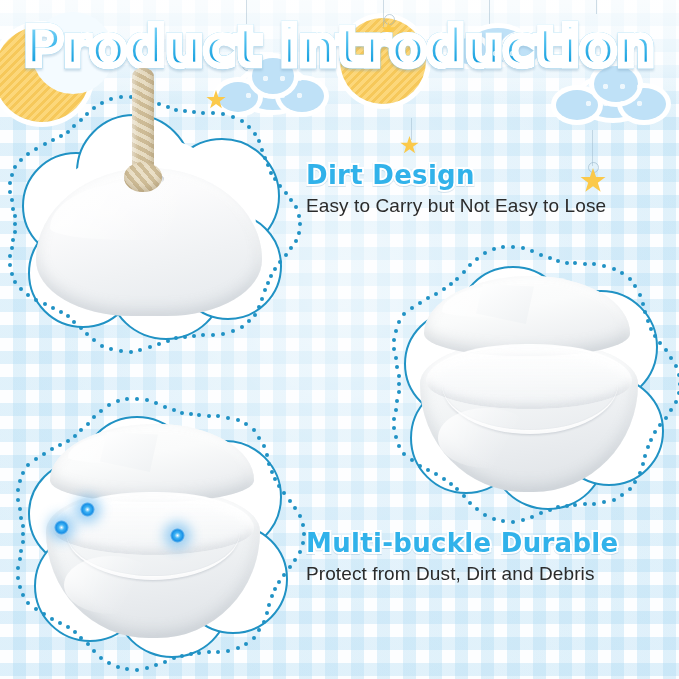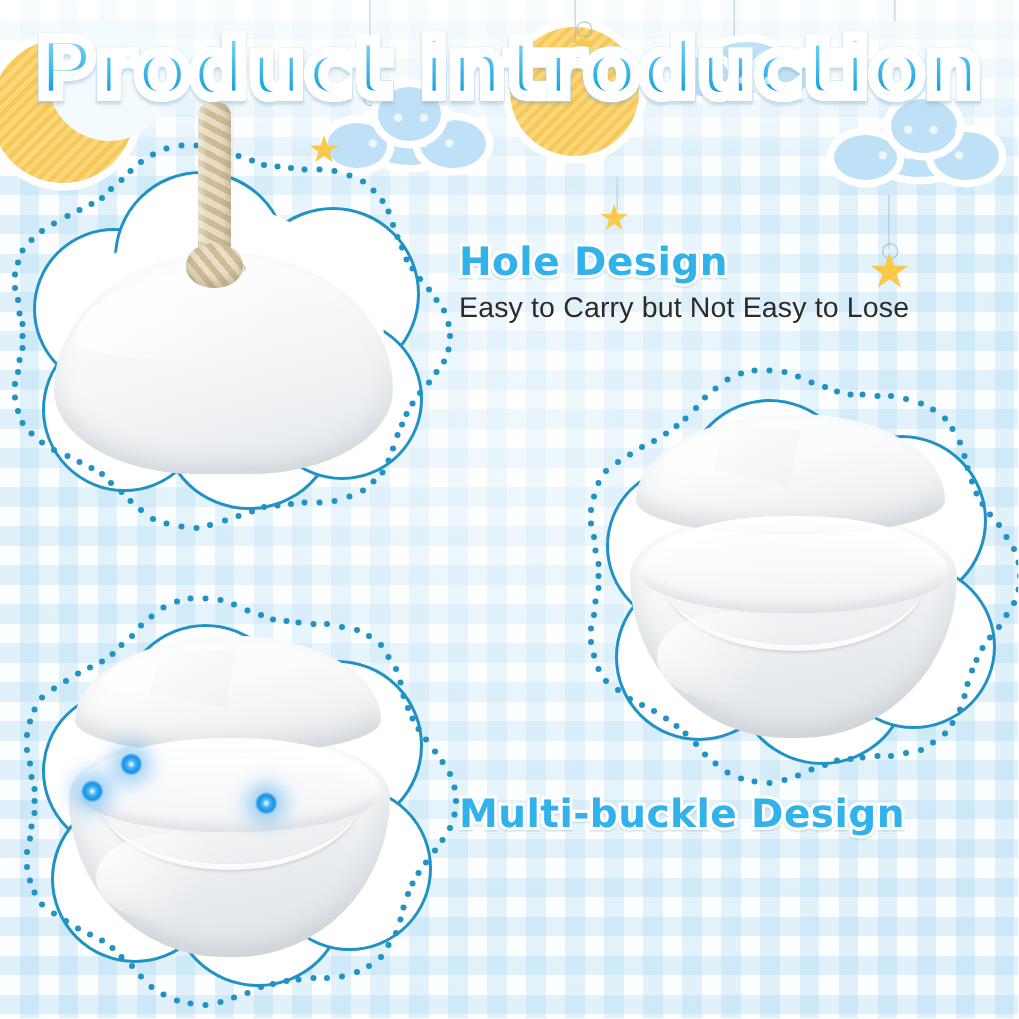--- a/index.html
+++ b/index.html
@@ -387,21 +387,21 @@
         <i style="left:272.0px;top:82.3px"></i>
         <i style="left:277.1px;top:88.8px"></i>
         <i style="left:282.8px;top:95.6px"></i>
         <i style="left:288.4px;top:102.7px"></i>
         <i style="left:293.1px;top:110.4px"></i>
         <i style="left:296.3px;top:118.5px"></i>
       </div>
   </div>
 
   <div class="txt right" style="left:306px; top:160px;">
-    <p class="head">Hole Design</p>
+    <p class="head">Dirt Design</p>
     <p class="sub">Easy to Carry but Not Easy to Lose</p>
   </div>
 
   <div class="frame" style="left:398px; top:258px; width:268px; height:252px;">
 
     <div class="blob" style="inset:0;">
       <span style="left:6px;   top:52px;  width:104px; height:104px;"></span>
       <span style="left:58px;  top:8px;   width:110px; height:110px;"></span>
       <span style="left:146px; top:32px;  width:110px; height:110px;"></span>
       <span style="left:12px;  top:124px; width:108px; height:108px;"></span>
@@ -679,16 +679,17 @@
         <i style="left:268.3px;top:87.4px"></i>
         <i style="left:273.4px;top:94.4px"></i>
         <i style="left:278.9px;top:101.6px"></i>
         <i style="left:284.4px;top:109.2px"></i>
         <i style="left:289.1px;top:117.3px"></i>
         <i style="left:292.3px;top:126.0px"></i>
       </div>
   </div>
 
   <div class="txt right" style="left:306px; top:528px;">
-    <p class="head">Multi-buckle Design</p>
+    <p class="head">Multi-buckle Durable</p>
+    <p class="sub">Protect from Dust, Dirt and Debris</p>
   </div>
 
 </div>
 
 </body></html>

